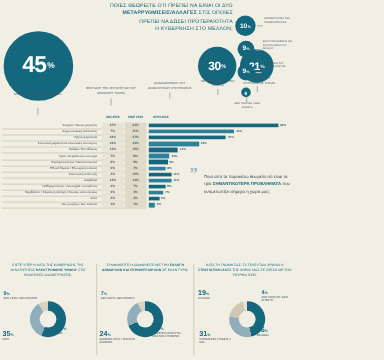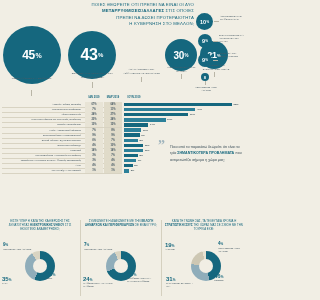--- a/index.html
+++ b/index.html
@@ -24,21 +24,21 @@
   .circles{position:absolute;left:0;top:20px;width:246px;height:76px;}
   .circ{
     position:absolute;border-radius:50%;
     background:#15677e;color:#fff;
     display:flex;align-items:center;justify-content:center;
   }
   .circ .num{font-weight:bold;letter-spacing:-.4px;}
   .circ .pct{font-weight:bold;}
 
   .c0{left:3px;top:6px;width:58px;height:58px;}
-  .c0 .num{font-size:12px;} .c0 .pct{font-size:7px;margin-left:.5px;}
+  .c0 .num{font-size:19px;} .c0 .pct{font-size:7px;margin-left:.5px;}
   .c1{left:68px;top:11px;width:48px;height:48px;}
   .c1 .num{font-size:16px;} .c1 .pct{font-size:6px;margin-left:.5px;}
   .c2{left:122px;top:16px;width:38px;height:38px;}
   .c2 .num{font-size:12px;} .c2 .pct{font-size:5px;margin-left:.5px;}
   .c3{left:165px;top:19px;width:32px;height:32px;}
   .c3 .num{font-size:10px;} .c3 .pct{font-size:4.5px;margin-left:.5px;}
   .c4{left:200px;top:21px;width:28px;height:28px;}
   .c4 .num{font-size:9px;} .c4 .pct{font-size:4px;margin-left:.5px;}
 
   
@@ -135,24 +135,20 @@
 
     <div class="circles">
 
       <div class="circ c0">
         <span class="num">45</span>
         <span class="pct">%</span>
       </div>
       <div class="stem" style="left:31px;top:70px;height:6px;"></div>
       <div class="blab" style="left:6px;top:57px;width:51px;">ΜΕΙΩΣΗ ΦΟΡΩΝ ΚΑΙ ΕΙΣΦΟΡΩΝ</div>
 
-      <div class="circ c1">
-        <span class="num">43</span>
-        <span class="pct">%</span>
-      </div>
       <div class="stem" style="left:92px;top:62px;height:6px;"></div>
       <div class="blab" style="left:69px;top:52px;width:47px;">ΒΕΛΤΙΩΣΗ ΤΗΣ ΛΕΙΤΟΥΡΓΙΑΣ ΤΟΥ ΔΗΜΟΣΙΟΥ ΤΟΜΕΑ</div>
 
       <div class="stem" style="left:141px;top:57px;height:5px;"></div>
       <div class="blab" style="left:121px;top:48px;width:41px;">ΑΝΑΔΙΑΡΘΡΩΣΗ ΤΟΥ ΑΣΦΑΛΙΣΤΙΚΟΥ ΣΥΣΤΗΜΑΤΟΣ</div>
 
       <div class="circ c3">
         <span class="num">30</span>
         <span class="pct">%</span>
       </div>

